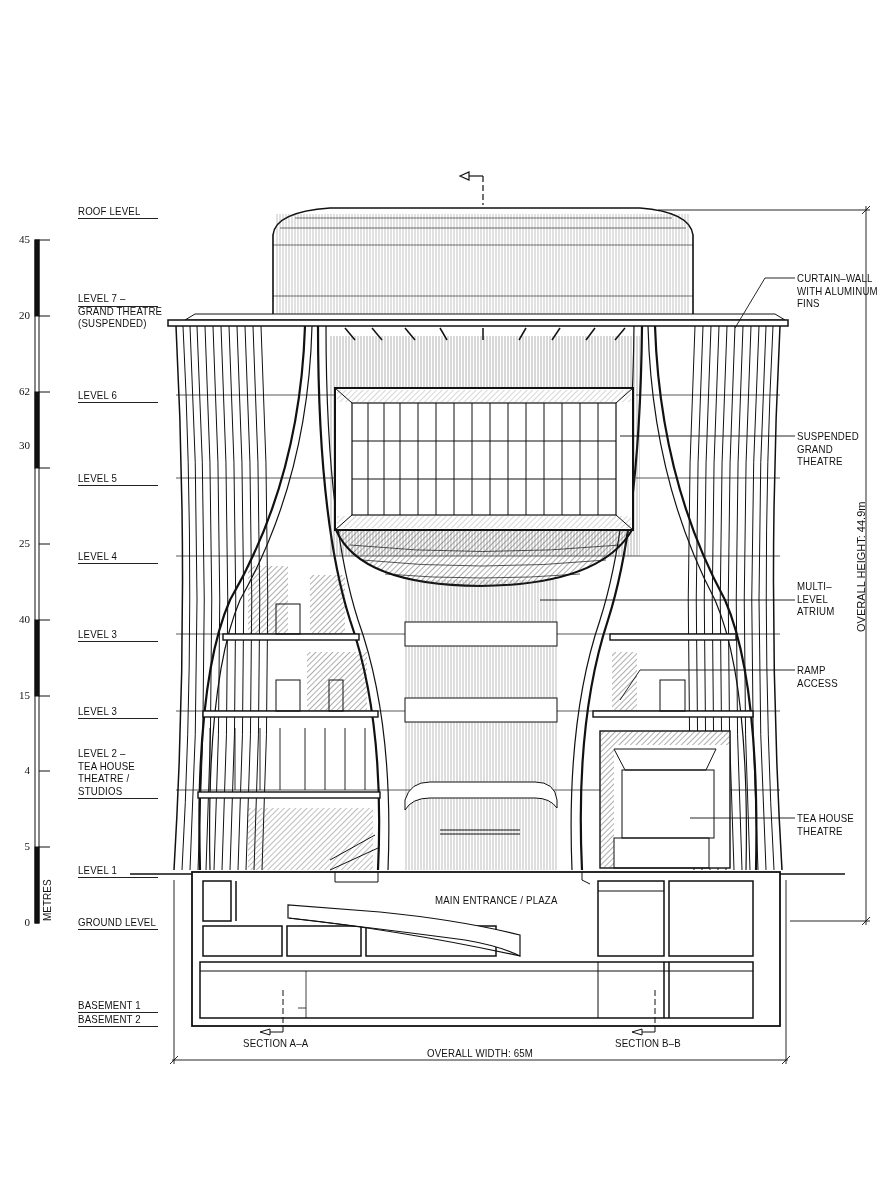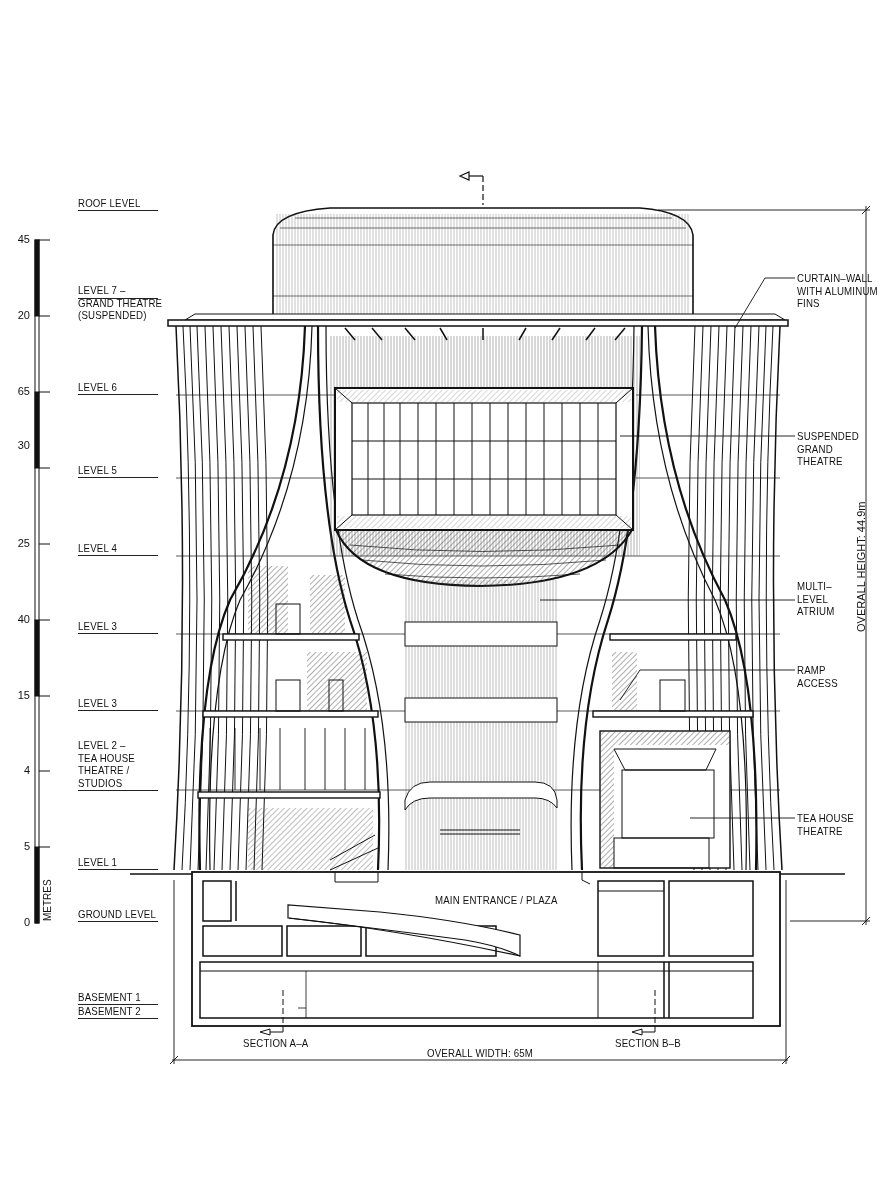--- a/index.html
+++ b/index.html
@@ -1,20 +1,20 @@
 <!DOCTYPE html>
 <html><head>
 <meta charset="utf-8">
 <style>
   html, body { margin:0; padding:0; background:#ffffff; }
   body { width:896px; height:1200px; position:relative; overflow:hidden; font-family:"Liberation Sans", sans-serif; }
   #drawing { position:absolute; left:0; top:0; width:896px; height:1200px; }
   .lbl { position:absolute; font-family:"Liberation Sans Narrow","Liberation Sans", sans-serif; font-size:11px; color:#111; letter-spacing:0.2px; line-height:12.5px; text-transform:uppercase; transform:scaleX(0.88); transform-origin:left top; white-space:nowrap; }
-  .lvl { position:absolute; left:78px; width:80px; border-bottom:1px solid #222; }
-  .tick { position:absolute; font-size:11px; color:#111; font-family:Liberation Sans, sans-serif; width:26px; text-align:right; }
+  .lvl { position:absolute; left:78px; width:80px; border-bottom:1px solid #222;margin-top:8px; }
+  .tick { position:absolute; font-size:11px; color:#111; font-family:Liberation Serif, serif; width:26px; text-align:right; }
   .vert { position:absolute; font-size:11px; color:#111; transform:rotate(-90deg); transform-origin:left top; white-space:nowrap; font-family:"Liberation Sans", sans-serif; }
 </style>
 </head>
 <body>
 
 <svg id="drawing" viewBox="0 0 896 1200" xmlns="http://www.w3.org/2000/svg">
   <defs>
     <pattern id="hatch" patternUnits="userSpaceOnUse" width="4" height="4" patternTransform="rotate(45)">
       <line x1="0" y1="0" x2="0" y2="4" stroke="#333" stroke-width="0.8"></line>
     </pattern>
@@ -267,21 +267,21 @@
     <line x1="620" y1="436" x2="795" y2="436"></line>
     <line x1="540" y1="600" x2="795" y2="600"></line>
     <polyline points="620,700 640,670 795,670"></polyline>
     <line x1="690" y1="818" x2="795" y2="818"></line>
   </g>
 </svg>
 
 <div>
   <div class="tick" style="left:4px;top:233px">45</div>
   <div class="tick" style="left:4px;top:309px">20</div>
-  <div class="tick" style="left:4px;top:385px">65</div>
+  <div class="tick" style="left:4px;top:385px">62</div>
   <div class="tick" style="left:4px;top:439px">30</div>
   <div class="tick" style="left:4px;top:537px">25</div>
   <div class="tick" style="left:4px;top:613px">40</div>
   <div class="tick" style="left:4px;top:689px">15</div>
   <div class="tick" style="left:4px;top:764px">4</div>
   <div class="tick" style="left:4px;top:840px">5</div>
   <div class="tick" style="left:4px;top:916px">0</div>
   <div class="vert" style="left:42px;top:921px;font-size:10px">METRES</div>
 </div>
 

